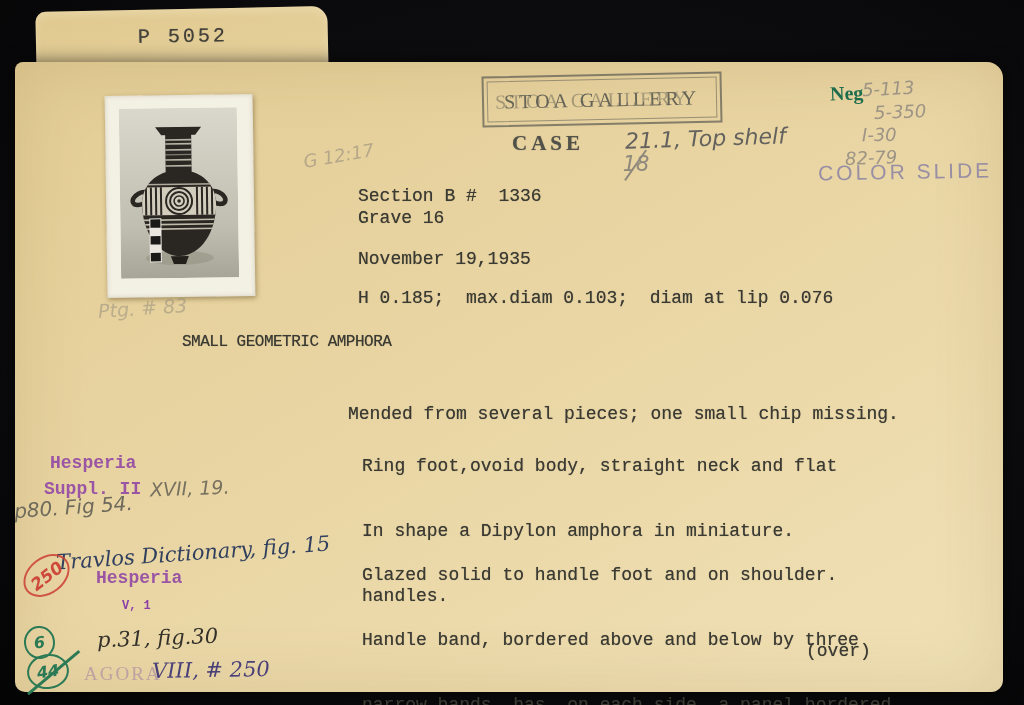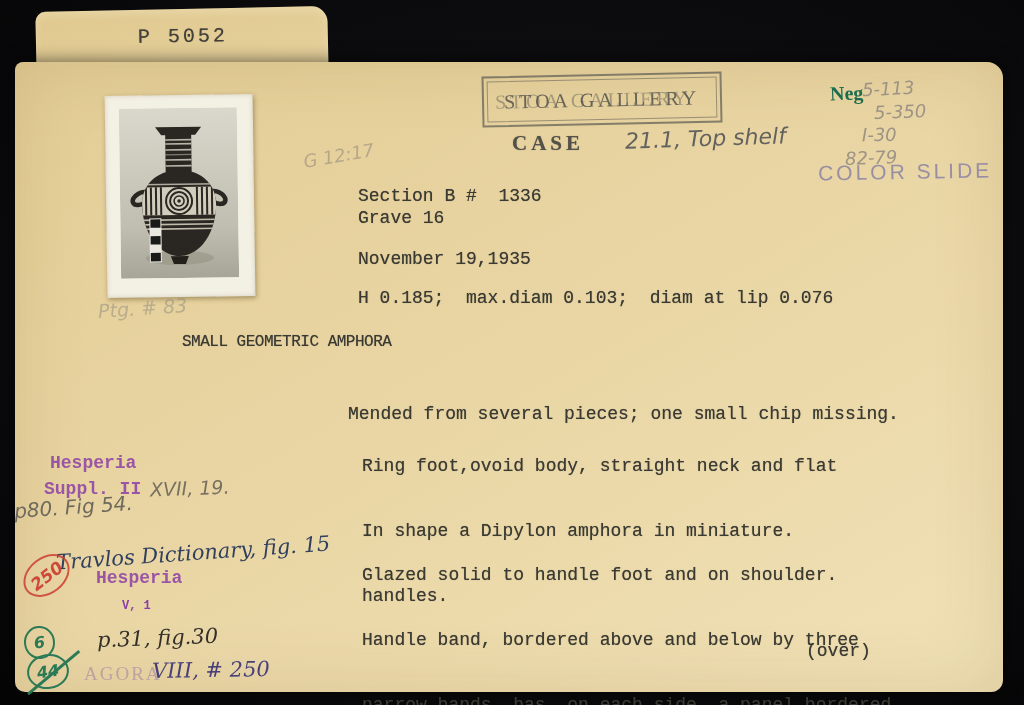--- a/index.html
+++ b/index.html
@@ -143,20 +143,23 @@
   <div class="pencil" style="left:98px;top:297px;font-size:19px;color:rgba(150,142,126,.55);transform:rotate(-4deg);">Ptg. # 83</div>
   <div class="pencil" style="left:303px;top:145px;font-size:18px;color:rgba(140,133,120,.55);transform:rotate(-10deg);">G 12:17</div>
 
   <div class="stoa-box">
     <div class="inner"></div>
     <span class="stoa-text stoa-ghost">STOA GALLERY</span>
     <span class="stoa-text">STOA GALLERY</span>
   </div>
 
   <div class="stamp-serif case-stamp" style="left:512px;top:131px;">CASE</div>
+  <div class="pencil" style="left:596px;top:128px;font-size:21px;color:#8f897c;">
+    <span class="strike-18">18</span>
+  </div>
   <div class="pencil" style="left:625px;top:126px;font-size:22px;color:#63625e;transform:rotate(-2deg);">21.1, Top shelf</div>
 
   <div class="stamp-serif neg-stamp" style="left:830px;top:82px;">Neg</div>
   <div class="pencil" style="left:862px;top:78px;font-size:18px;transform:rotate(-3deg);color:#9d9485;">5-113</div>
   <div class="pencil" style="left:874px;top:101px;font-size:18px;transform:rotate(-2deg);color:#9d9485;">5-350</div>
   <div class="pencil" style="left:862px;top:124px;font-size:18px;transform:rotate(-1deg);color:#9d9485;">I-30</div>
   <div class="pencil" style="left:845px;top:147px;font-size:18px;transform:rotate(-2deg);color:#9d9485;">82-79</div>
 
   <div class="stamp-serif color-slide" style="left:818px;top:160px;">COLOR SLIDE</div>
 

